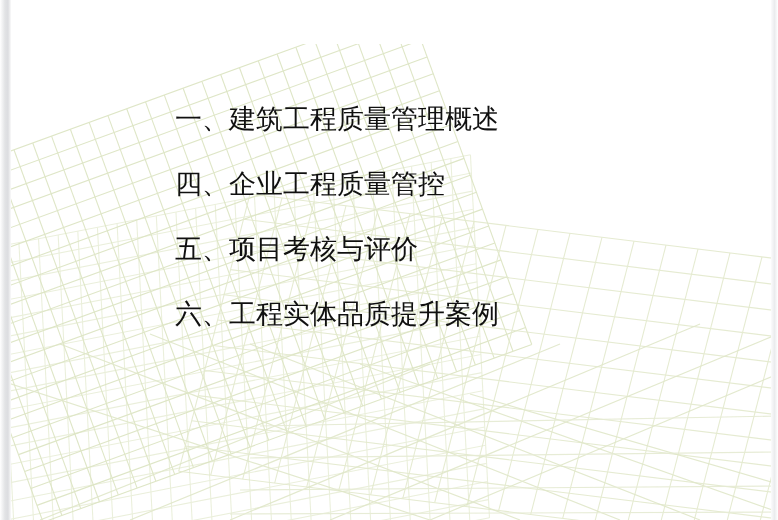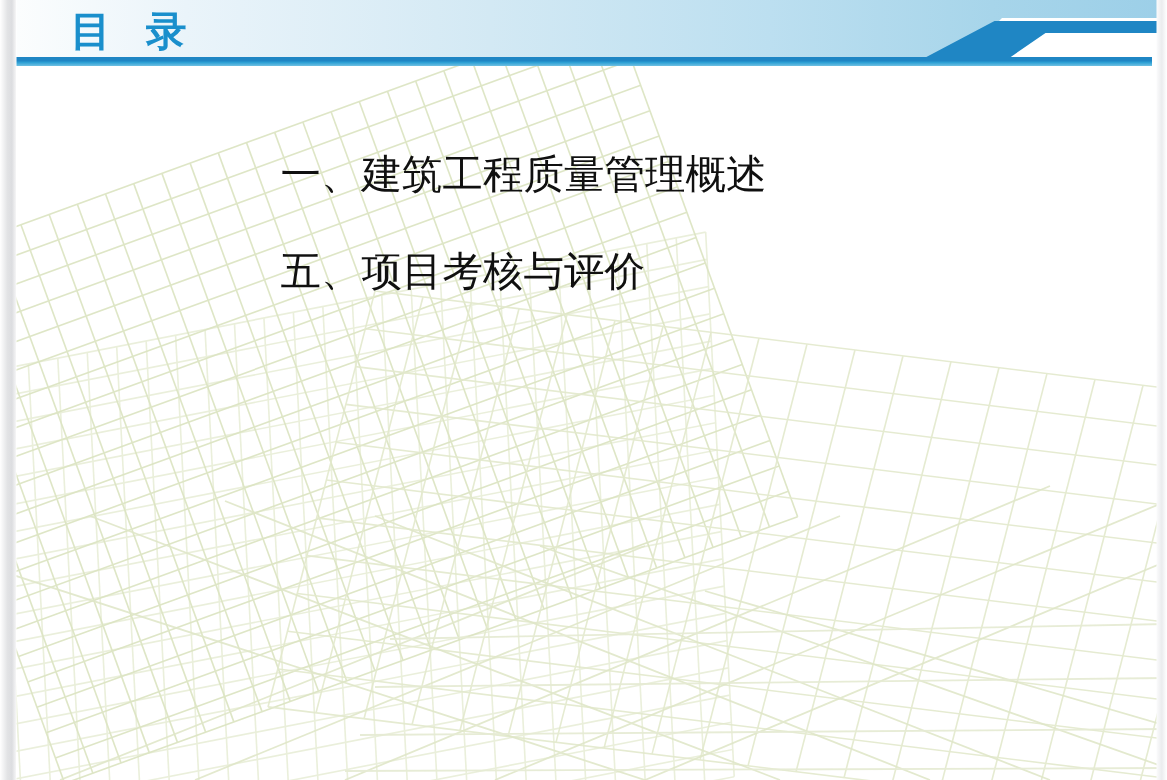--- a/index.html
+++ b/index.html
@@ -94,22 +94,21 @@
     height: 476px;
     z-index: 20;
   }
   .toc-item {
     position: absolute;
     left: 175px;
     font-size: 27px;
     line-height: 36px;
     color: #101010;
     white-space: nowrap;
-    font-family: Liberation Mono, monospace;
-    margin-left: 12px;
+    font-family: Liberation Sans, sans-serif;
   }
   .toc-item:nth-of-type(1) { top: 57px; }
   .toc-item:nth-of-type(2) { top: 122px; }
   .toc-item:nth-of-type(3) { top: 187px; }
   .toc-item:nth-of-type(4) { top: 252px; }
   .toc-item:nth-of-type(5) { top: 317px; }
   .toc-item:nth-of-type(6) { top: 382px; }
 </style>
 </head>
 <body>
@@ -244,37 +243,23 @@
 
       <g stroke="#e6ebd4" stroke-width="1.2" fill="none" opacity="0.95">
         <line x1="260" y1="382" x2="778" y2="372"></line>
         <line x1="250" y1="414" x2="778" y2="408"></line>
         <line x1="240" y1="446" x2="778" y2="442"></line>
         <line x1="230" y1="470" x2="778" y2="468"></line>
       </g>
     </svg>
   </div>
 
-  <div class="header">
-    <div class="header-bg"></div>
-
-    <svg class="header-clip" viewBox="0 0 778 46" xmlns="http://www.w3.org/2000/svg">
-
-      <polygon points="778,0 778,44 636,44 668,12 778,12" fill="#ffffff"></polygon>
-
-      <polygon points="663,14 778,14 778,22 697,22 668,42 610,42" fill="#1f86c4"></polygon>
-
-      <polygon points="610,42 668,42 654,44 596,44" fill="#1b7cb8"></polygon>
-    </svg>
-
-    <div class="rule"></div>
-
-    <div class="title">目 录</div>
-  </div>
 
   <div class="toc">
     <div class="toc-item">一、建筑工程质量管理概述</div>
+    <div class="toc-item">四、企业工程质量管控</div>
     <div class="toc-item">五、项目考核与评价</div>
+    <div class="toc-item">六、工程实体品质提升案例</div>
   </div>
 
   <div class="edge-left"></div>
   <div class="edge-right"></div>
 </div>
 
 </body></html>

